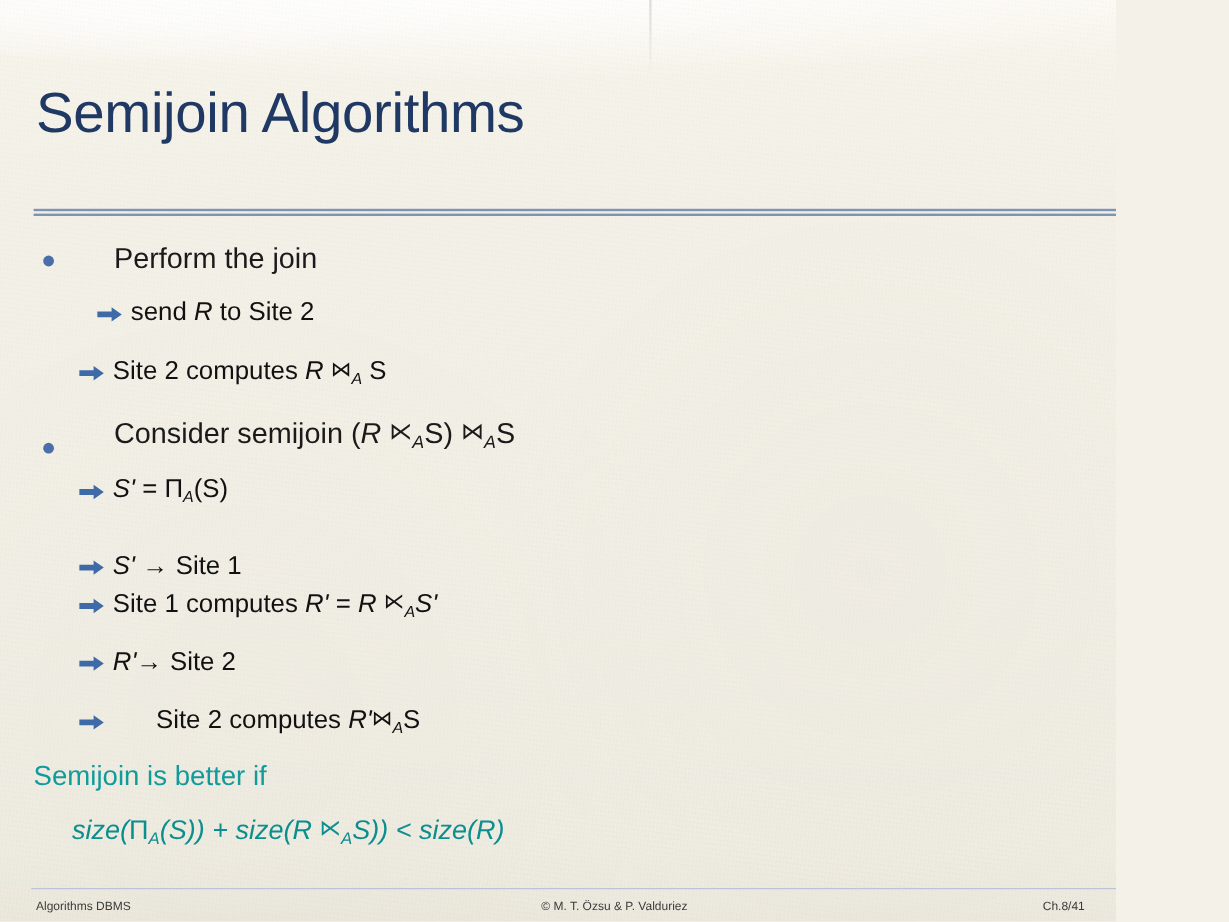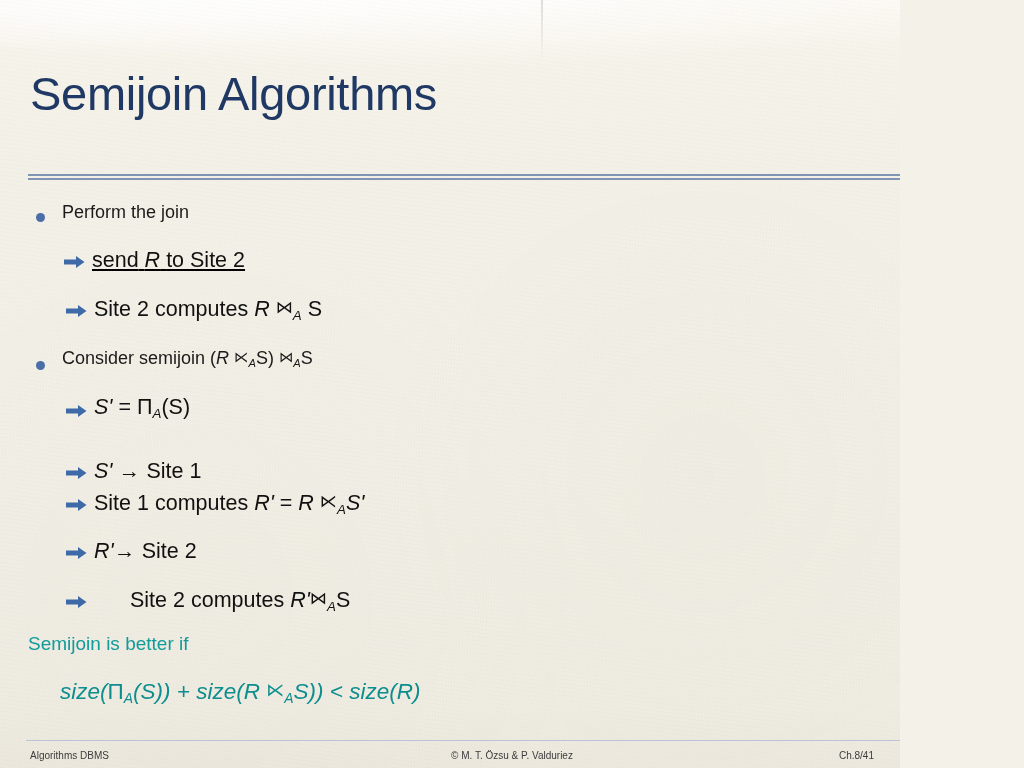--- a/index.html
+++ b/index.html
@@ -17,20 +17,21 @@
   
   #slide {
     position: relative;
     width: 900px;
     height: 768px;
     background:
       radial-gradient(ellipse 900px 120px at 42% -2%, rgba(255,255,255,0.95) 0%, rgba(255,255,255,0.0) 70%),
       radial-gradient(ellipse 400px 60px at 12% 1%, rgba(255,255,255,0.6) 0%, rgba(255,255,255,0) 75%),
       linear-gradient(180deg, #fbf9f3 0%, #f6f3ea 7%, #f3f0e7 22%, #f2efe6 60%, #efece2 92%, #ece8dd 100%);
     overflow: hidden;
+    padding-left: 30px;
   }
   
   #grain {
     position: absolute;
     inset: 0;
     pointer-events: none;
     opacity: .55;
     background-image:
       repeating-linear-gradient(97deg, rgba(160,150,130,0.035) 0px, rgba(160,150,130,0.035) 1px, rgba(0,0,0,0) 1px, rgba(0,0,0,0) 3px),
       repeating-linear-gradient(7deg, rgba(150,140,120,0.03) 0px, rgba(150,140,120,0.03) 1px, rgba(0,0,0,0) 1px, rgba(0,0,0,0) 4px),
@@ -81,23 +82,24 @@
   }
   .l1 .dot {
     width: 9px; height: 9px;
     border-radius: 50%;
     background: #4a6ea8;
     margin-top: 10px;
     margin-right: 17px;
     flex: 0 0 auto;
   }
   .l1 .txt {
-    font-size: 18px;
+    font-size: 24px;
     color: #1a1a1a;
     line-height: 1.1;
+    margin-left: 33px;
   }
 
   .l2 {
     position: absolute;
     display: flex;
     align-items: flex-start;
     white-space: nowrap;
   }
   .l2 .arrow {
     flex: 0 0 auto;
@@ -126,21 +128,21 @@
     position: relative;
     top: -0.16em;
   }
   .thin { letter-spacing: .5px; }
 
   
   #teal-head {
     position: absolute;
     left: 28px;
     top: 633px;
-    font-size: 19px;
+    font-size: 23px;
     color: #119b9b;
     white-space: nowrap;
   }
   #teal-formula {
     position: absolute;
     left: 60px;
     top: 679px;
     font-size: 22.5px;
     font-style: italic;
     color: #0d8e8e;
@@ -181,21 +183,21 @@
     <div class="bar"></div>
   </div>
 
   <div id="body">
 
     <div class="l1" style="left:36px; top:203px;">
       <span class="dot"></span>
       <span class="txt">Perform the join</span>
     </div>
 
-    <div class="l2" style="left:64px; top:249px;text-decoration:underline;">
+    <div class="l2" style="left:81px; top:249px;">
       <span class="arrow">
         <svg width="21" height="14" viewBox="0 0 21 14" aria-hidden="true">
           <path d="M0 4.6 h12 V1.0 L20.5 7 L12 13 V9.4 H0 Z" fill="#3f6aa8"></path>
         </svg>
       </span>
       <span class="txt">
         <span>send</span>
         <span class="it">R</span>
         <span>to Site 2</span>
       </span>

